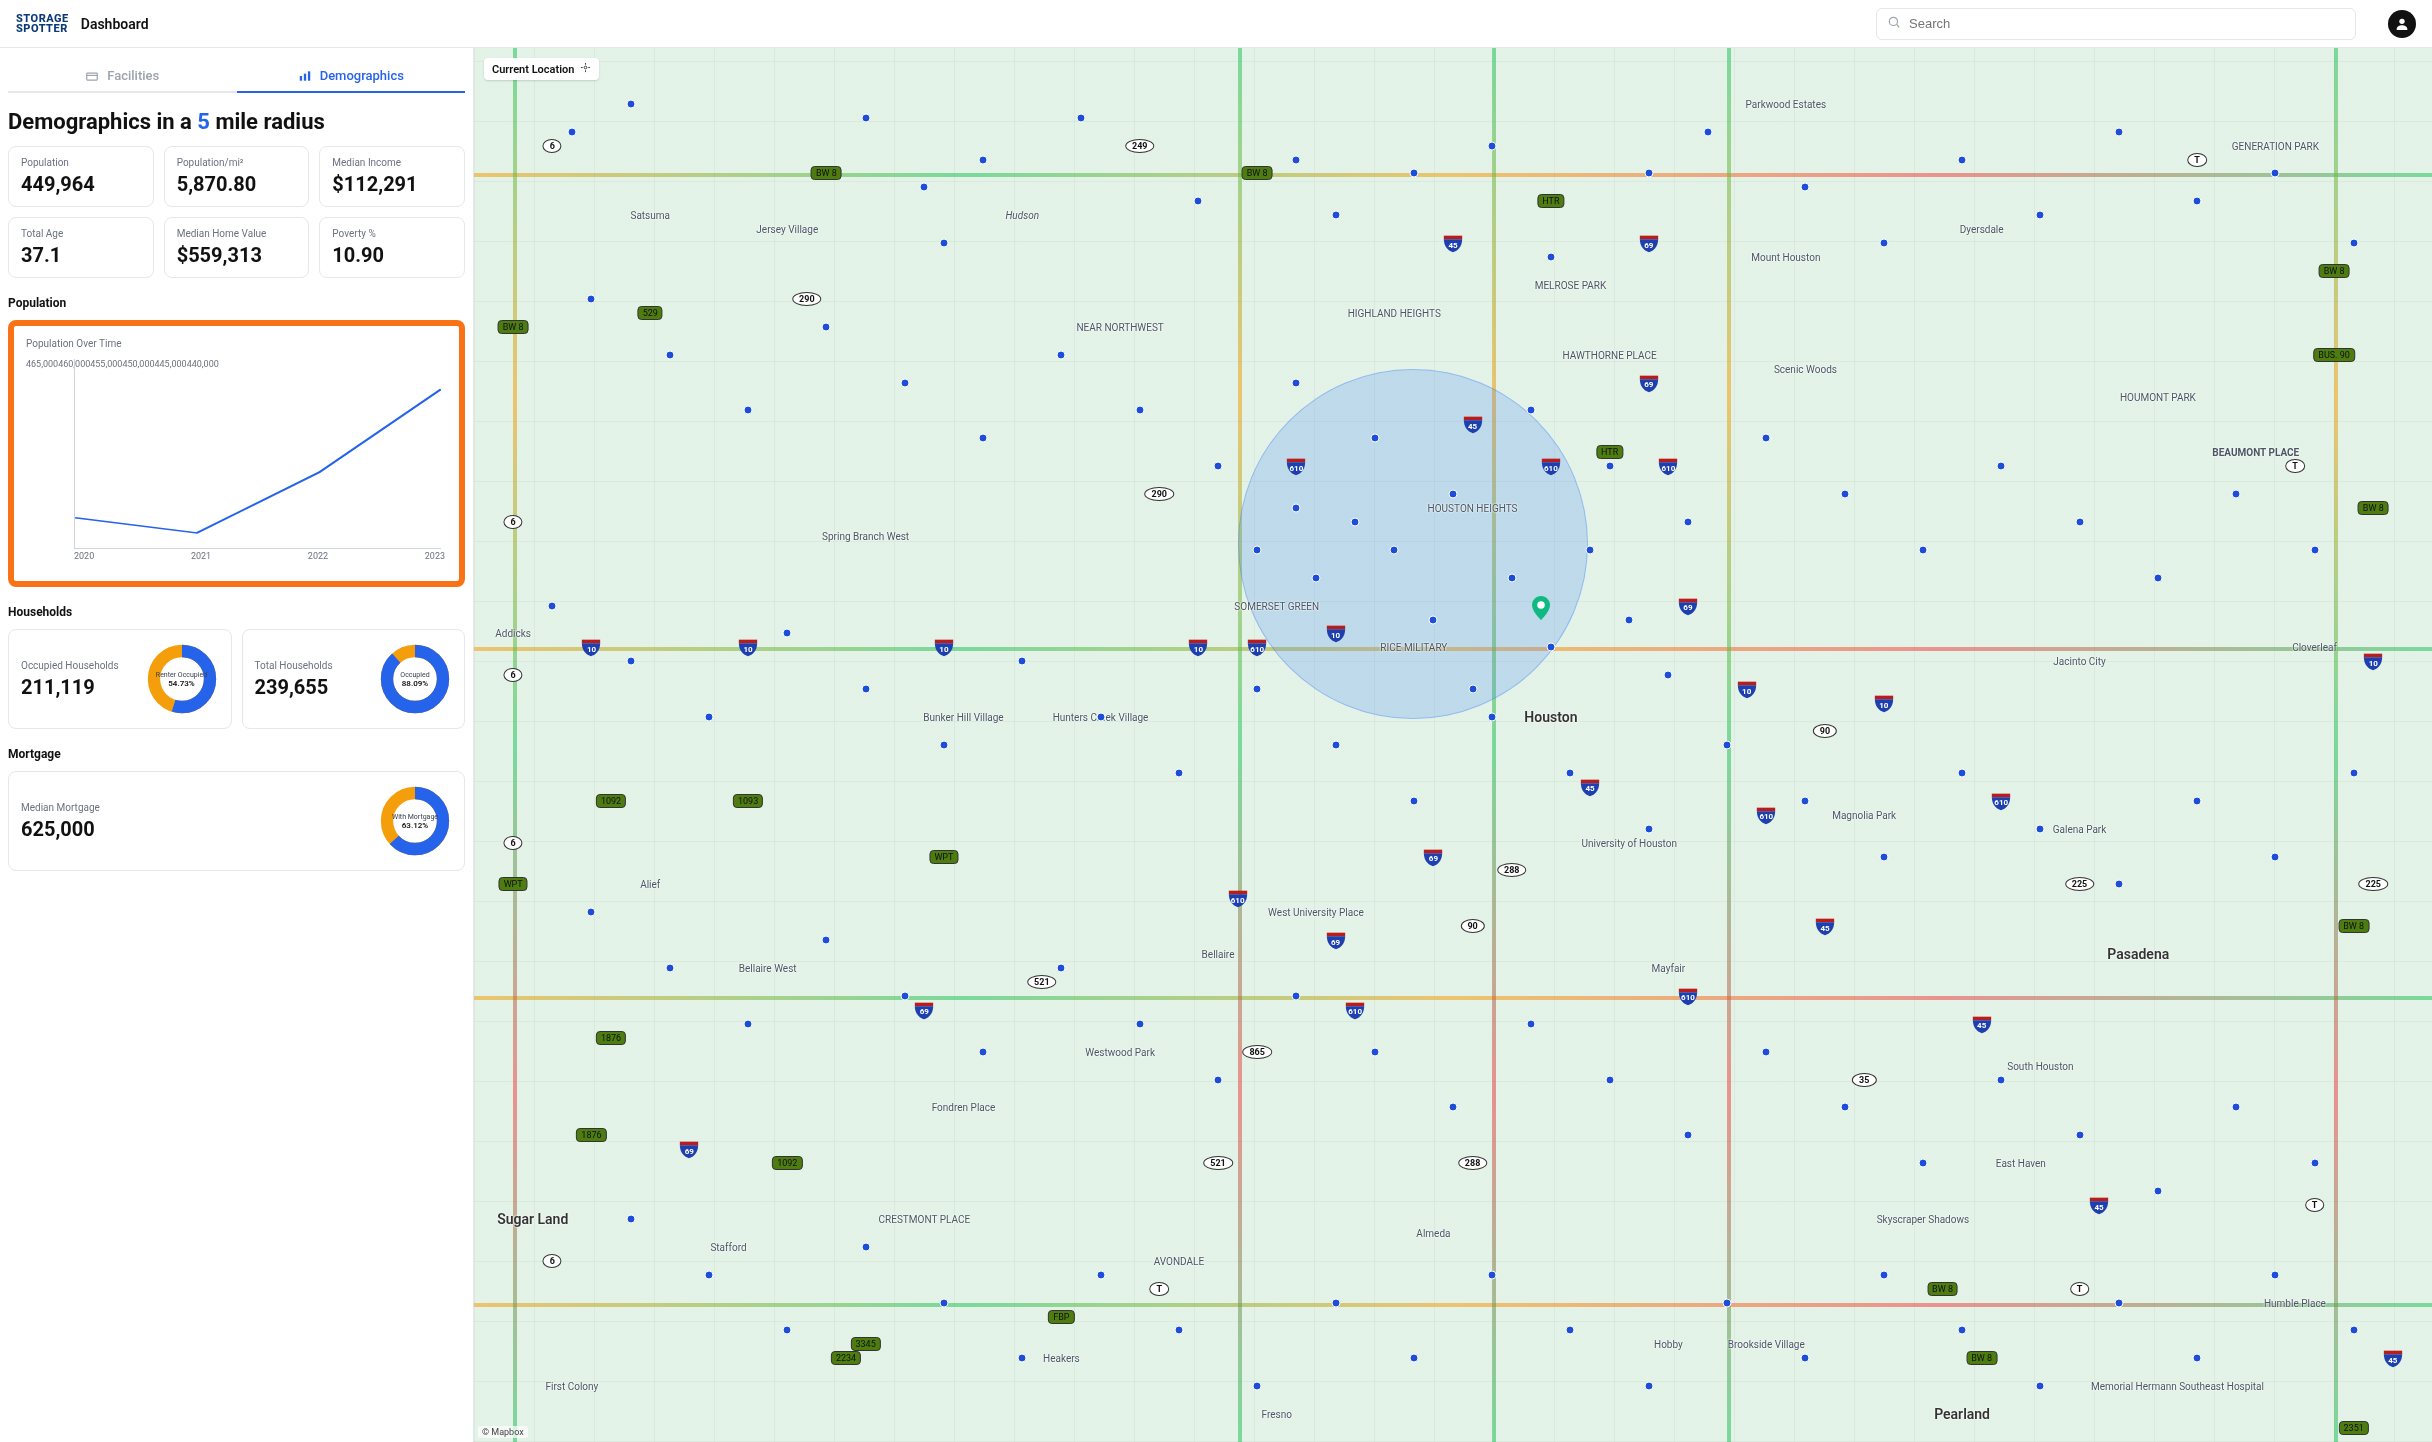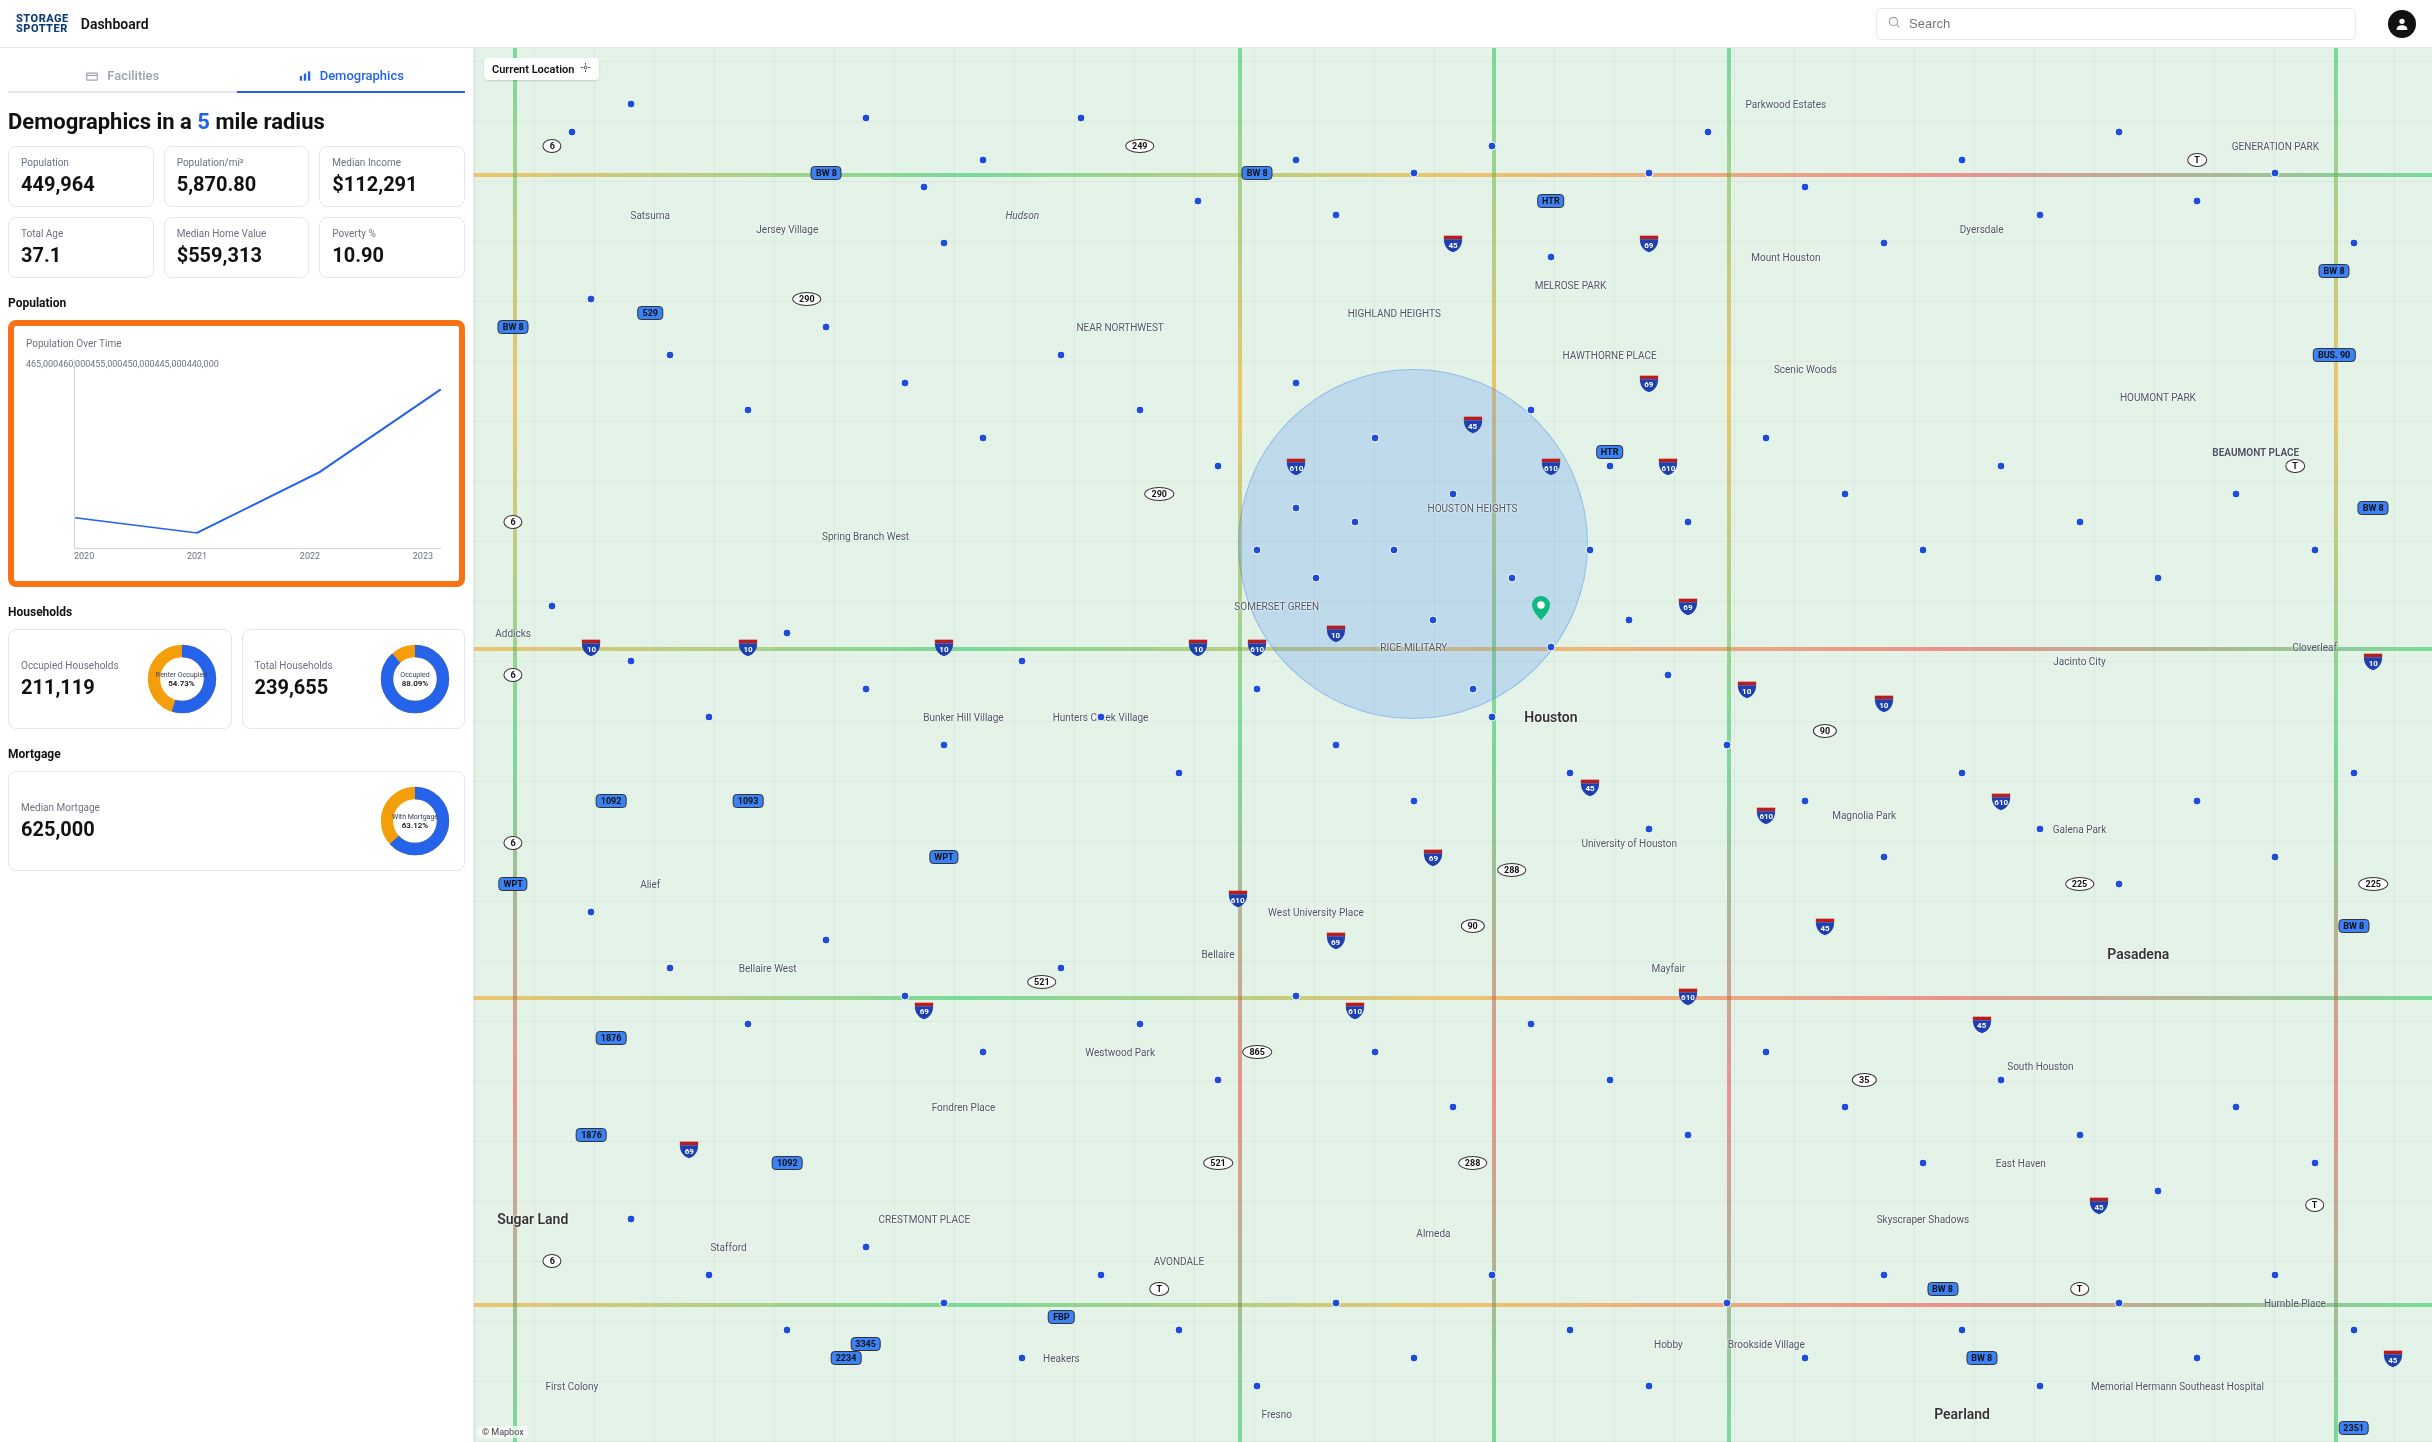--- a/index.html
+++ b/index.html
@@ -23,21 +23,21 @@
 .stats { display: grid; grid-template-columns: repeat(3, 1fr); gap: 10px; }
 .stat { border: 1px solid #e5e7eb; border-radius: 8px; padding: 10px 12px; }
 .stat .lbl { font-size: 10px; color: #6b7280; margin-bottom: 4px; }
 .stat .val { font-size: 20px; font-weight: 700; }
 .section-title { font-size: 12px; font-weight: 700; margin: 18px 0 10px 0; }
 .chart-card { border: 6px solid #f97316; border-radius: 8px; padding: 12px; }
 .chart-title { font-size: 10px; color: #6b7280; margin-bottom: 10px; }
 .line-wrap { position: relative; height: 210px; }
 .y-axis { position: absolute; left: 0; top: 0; bottom: 20px; width: 44px; display: flex; flex-direction: row; justify-content: space-between; font-size: 9px; color: #6b7280; text-align: right; padding-right: 4px; }
 .plot { position: absolute; left: 48px; right: 6px; top: 0; bottom: 20px; border-left: 1px solid #d1d5db; border-bottom: 1px solid #d1d5db; }
-.x-axis { position: absolute; left: 48px; right: 14px; bottom: 0; height: 18px; display: flex; justify-content: space-between; font-size: 9px; color: #6b7280; }
+.x-axis { position: absolute; left: 48px; right: 2px; bottom: 0; height: 18px; display: flex; justify-content: space-between; font-size: 9px; color: #6b7280; }
 .donut-row { display: grid; grid-template-columns: 1fr 1fr; gap: 10px; }
 .donut-card { border: 1px solid #e5e7eb; border-radius: 8px; padding: 12px; display: flex; align-items: center; justify-content: space-between; gap: 8px; }
 .donut-card.full { grid-column: 1 / -1; }
 .donut-left .lbl { font-size: 10px; color: #6b7280; margin-bottom: 4px; }
 .donut-left .val { font-size: 20px; font-weight: 700; }
 .donut { position: relative; width: 74px; height: 74px; }
 .donut svg { width: 74px; height: 74px; transform: rotate(-90deg); }
 .donut-center { position: absolute; inset: 0; display: flex; flex-direction: column; align-items: center; justify-content: center; font-size: 8px; font-weight: 600; }
 .donut-center .sub { font-size: 7px; font-weight: 400; color: #374151; }
 .map { flex: 1; position: relative; background: #f1f5f0; overflow: hidden; }
@@ -45,21 +45,21 @@
   linear-gradient(0deg, rgba(34,197,94,0.08), rgba(34,197,94,0.08)),
   repeating-linear-gradient(0deg, rgba(180,180,180,0.15) 0 1px, transparent 1px 60px),
   repeating-linear-gradient(90deg, rgba(180,180,180,0.15) 0 1px, transparent 1px 60px),
   #f4f6f3; }
 .road-h { position:absolute; left:0; right:0; height:4px; background: linear-gradient(90deg,#f59e0b,#22c55e,#f59e0b,#ef4444,#22c55e); opacity:0.55;}
 .road-v { position:absolute; top:0; bottom:0; width:4px; background: linear-gradient(180deg,#22c55e,#f59e0b,#22c55e,#ef4444,#22c55e); opacity:0.55;}
 .circle { position: absolute; border-radius: 50%; background: rgba(59,130,246,0.22); border: 1px solid rgba(59,130,246,0.35); }
 .pin { position: absolute; width: 18px; height: 24px; transform: translate(-50%, -100%); }
 .pin svg { width:18px; height:24px; }
 .dot { position: absolute; width: 9px; height: 9px; background: #1d4ed8; border: 1px solid #fff; border-radius: 50%; transform: translate(-50%, -50%); }
-.badge-box { position:absolute; background:#3b82f6; border:1.5px solid #333; border-radius:4px; font-size:9px; font-weight:700; padding:1px 4px; transform:translate(-50%,-50%); white-space:nowrap;}
+.badge-box { position:absolute; background:#4d7c0f; border:1.5px solid #333; border-radius:4px; font-size:9px; font-weight:400; padding:1px 4px; transform:translate(-50%,-50%); white-space:nowrap;}
 .badge-oval { position:absolute; background:#fff; border:1.5px solid #333; border-radius:50%; font-size:9px; font-weight:700; padding:1px 6px; transform:translate(-50%,-50%);}
 .shield { position:absolute; width:22px; height:22px; transform:translate(-50%,-50%);}
 .shield svg { width:22px; height:22px; }
 .shield .num { position:absolute; inset:0; display:flex; align-items:center; justify-content:center; font-size:8px; font-weight:700; color:#fff; padding-top:4px;}
 .place { position:absolute; font-size:10px; color:#4b5563; transform:translate(-50%,-50%); white-space:nowrap; text-shadow: 0 0 2px #fff, 0 0 2px #fff;}
 .place.big { font-size:14px; font-weight:600; color:#333; }
 .cur-loc { position: absolute; top: 10px; left: 10px; background: #fff; border-radius: 4px; font-size: 11px; font-weight: 600; padding: 4px 8px; display: flex; align-items: center; gap: 6px; box-shadow: 0 1px 2px rgba(0,0,0,0.15); cursor:pointer;}
 .attrib { position:absolute; bottom:4px; left:4px; font-size:9px; background:rgba(255,255,255,0.7); padding:1px 4px; border-radius:3px; color:#444;}
 </style>
 </head>

